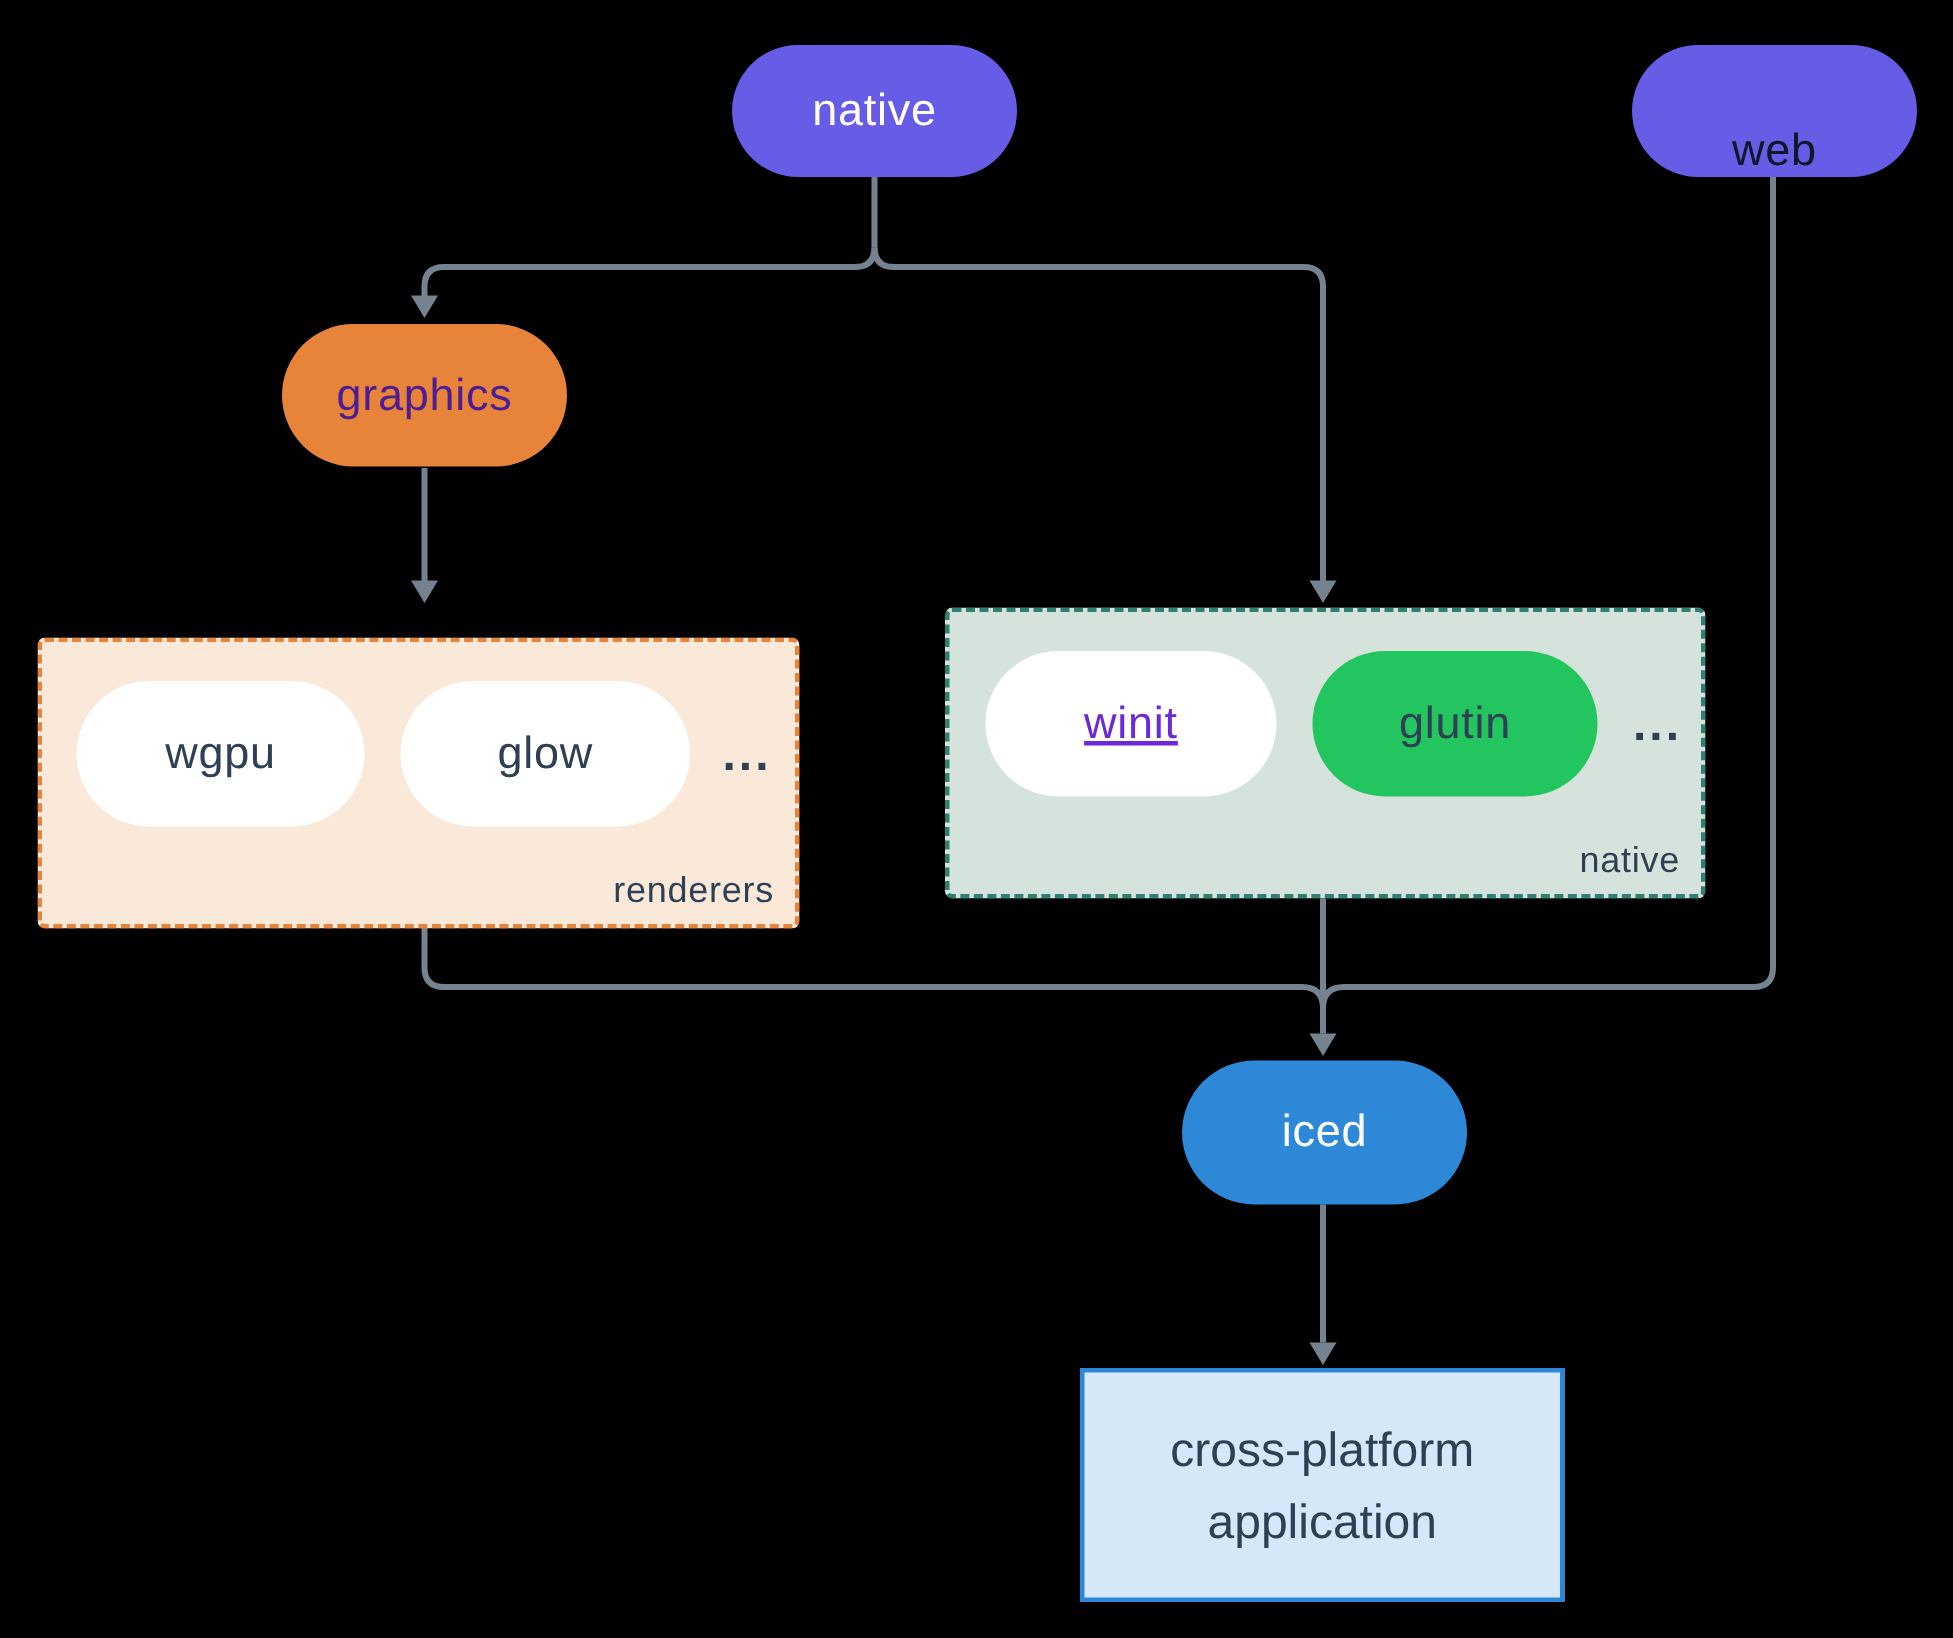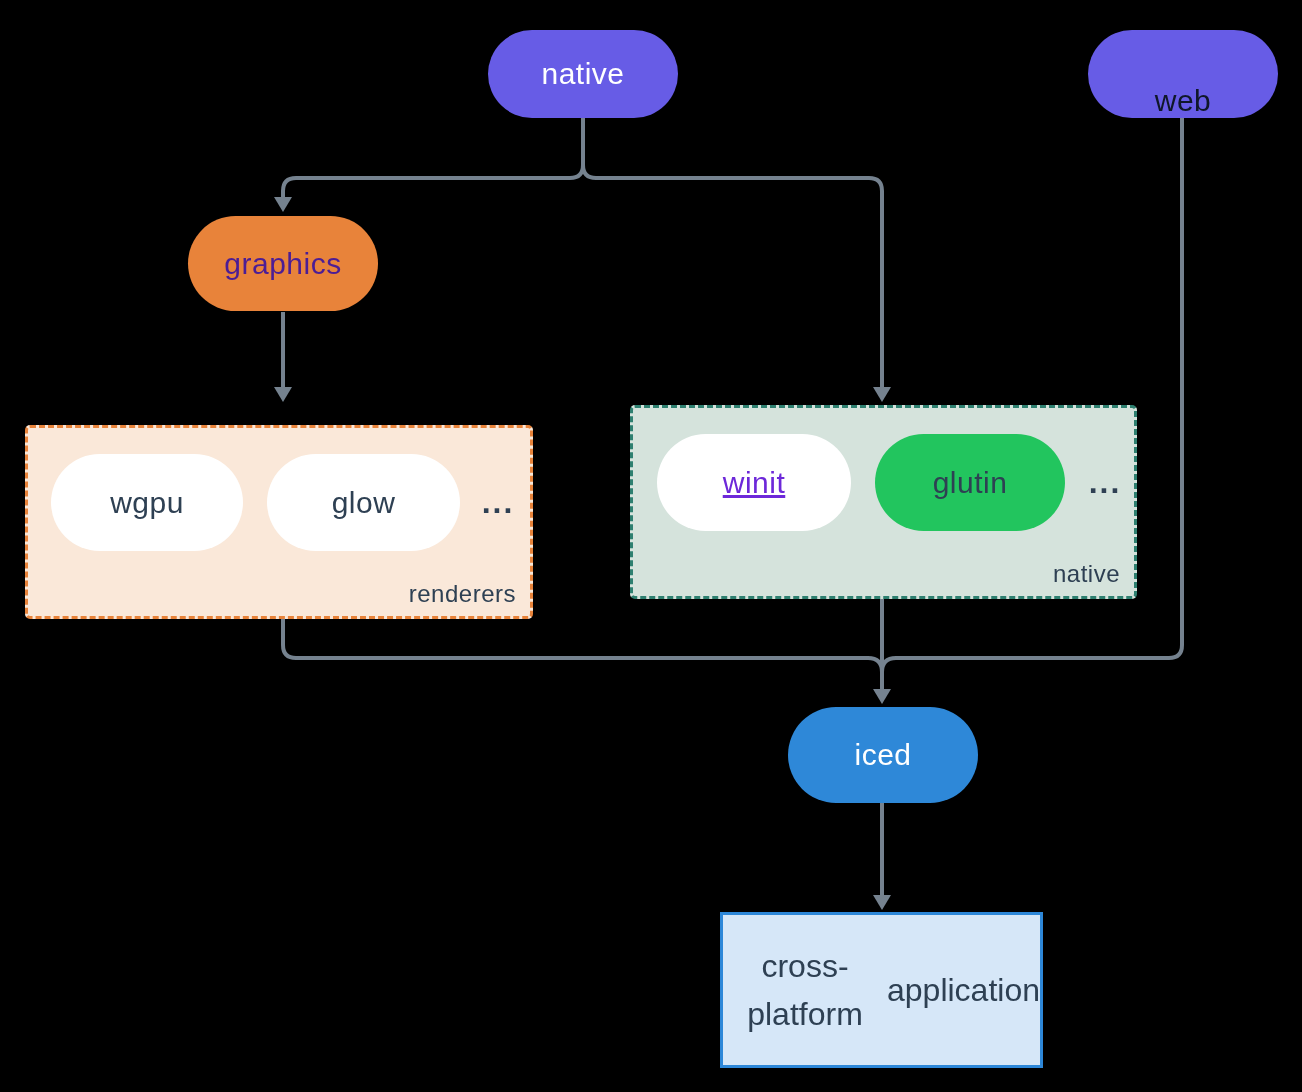--- a/index.html
+++ b/index.html
@@ -64,23 +64,23 @@
   .appbox {
     position: absolute;
     left: 720px;
     top: 912px;
     width: 323px;
     height: 156px;
     box-sizing: border-box;
     border: 3px solid #2d87d8;
     background: #d6e7f8;
     display: flex;
-    flex-direction: row;
+    flex-direction: column;
     align-items: center;
-    justify-content: space-between;
+    justify-content: center;
     font-size: 32px;
     line-height: 1.5;
     color: #2e4053;
     text-align: center;
   }
   
   .n-native   { left: 488px;  top: 30px;  width: 190px; height: 88px; }
   .n-web      { left: 1088px; top: 30px;  width: 190px; height: 88px; }
   .n-graphics { left: 188px;  top: 216px; width: 190px; height: 95px; }
   .n-iced     { left: 788px;  top: 707px; width: 190px; height: 96px; }

